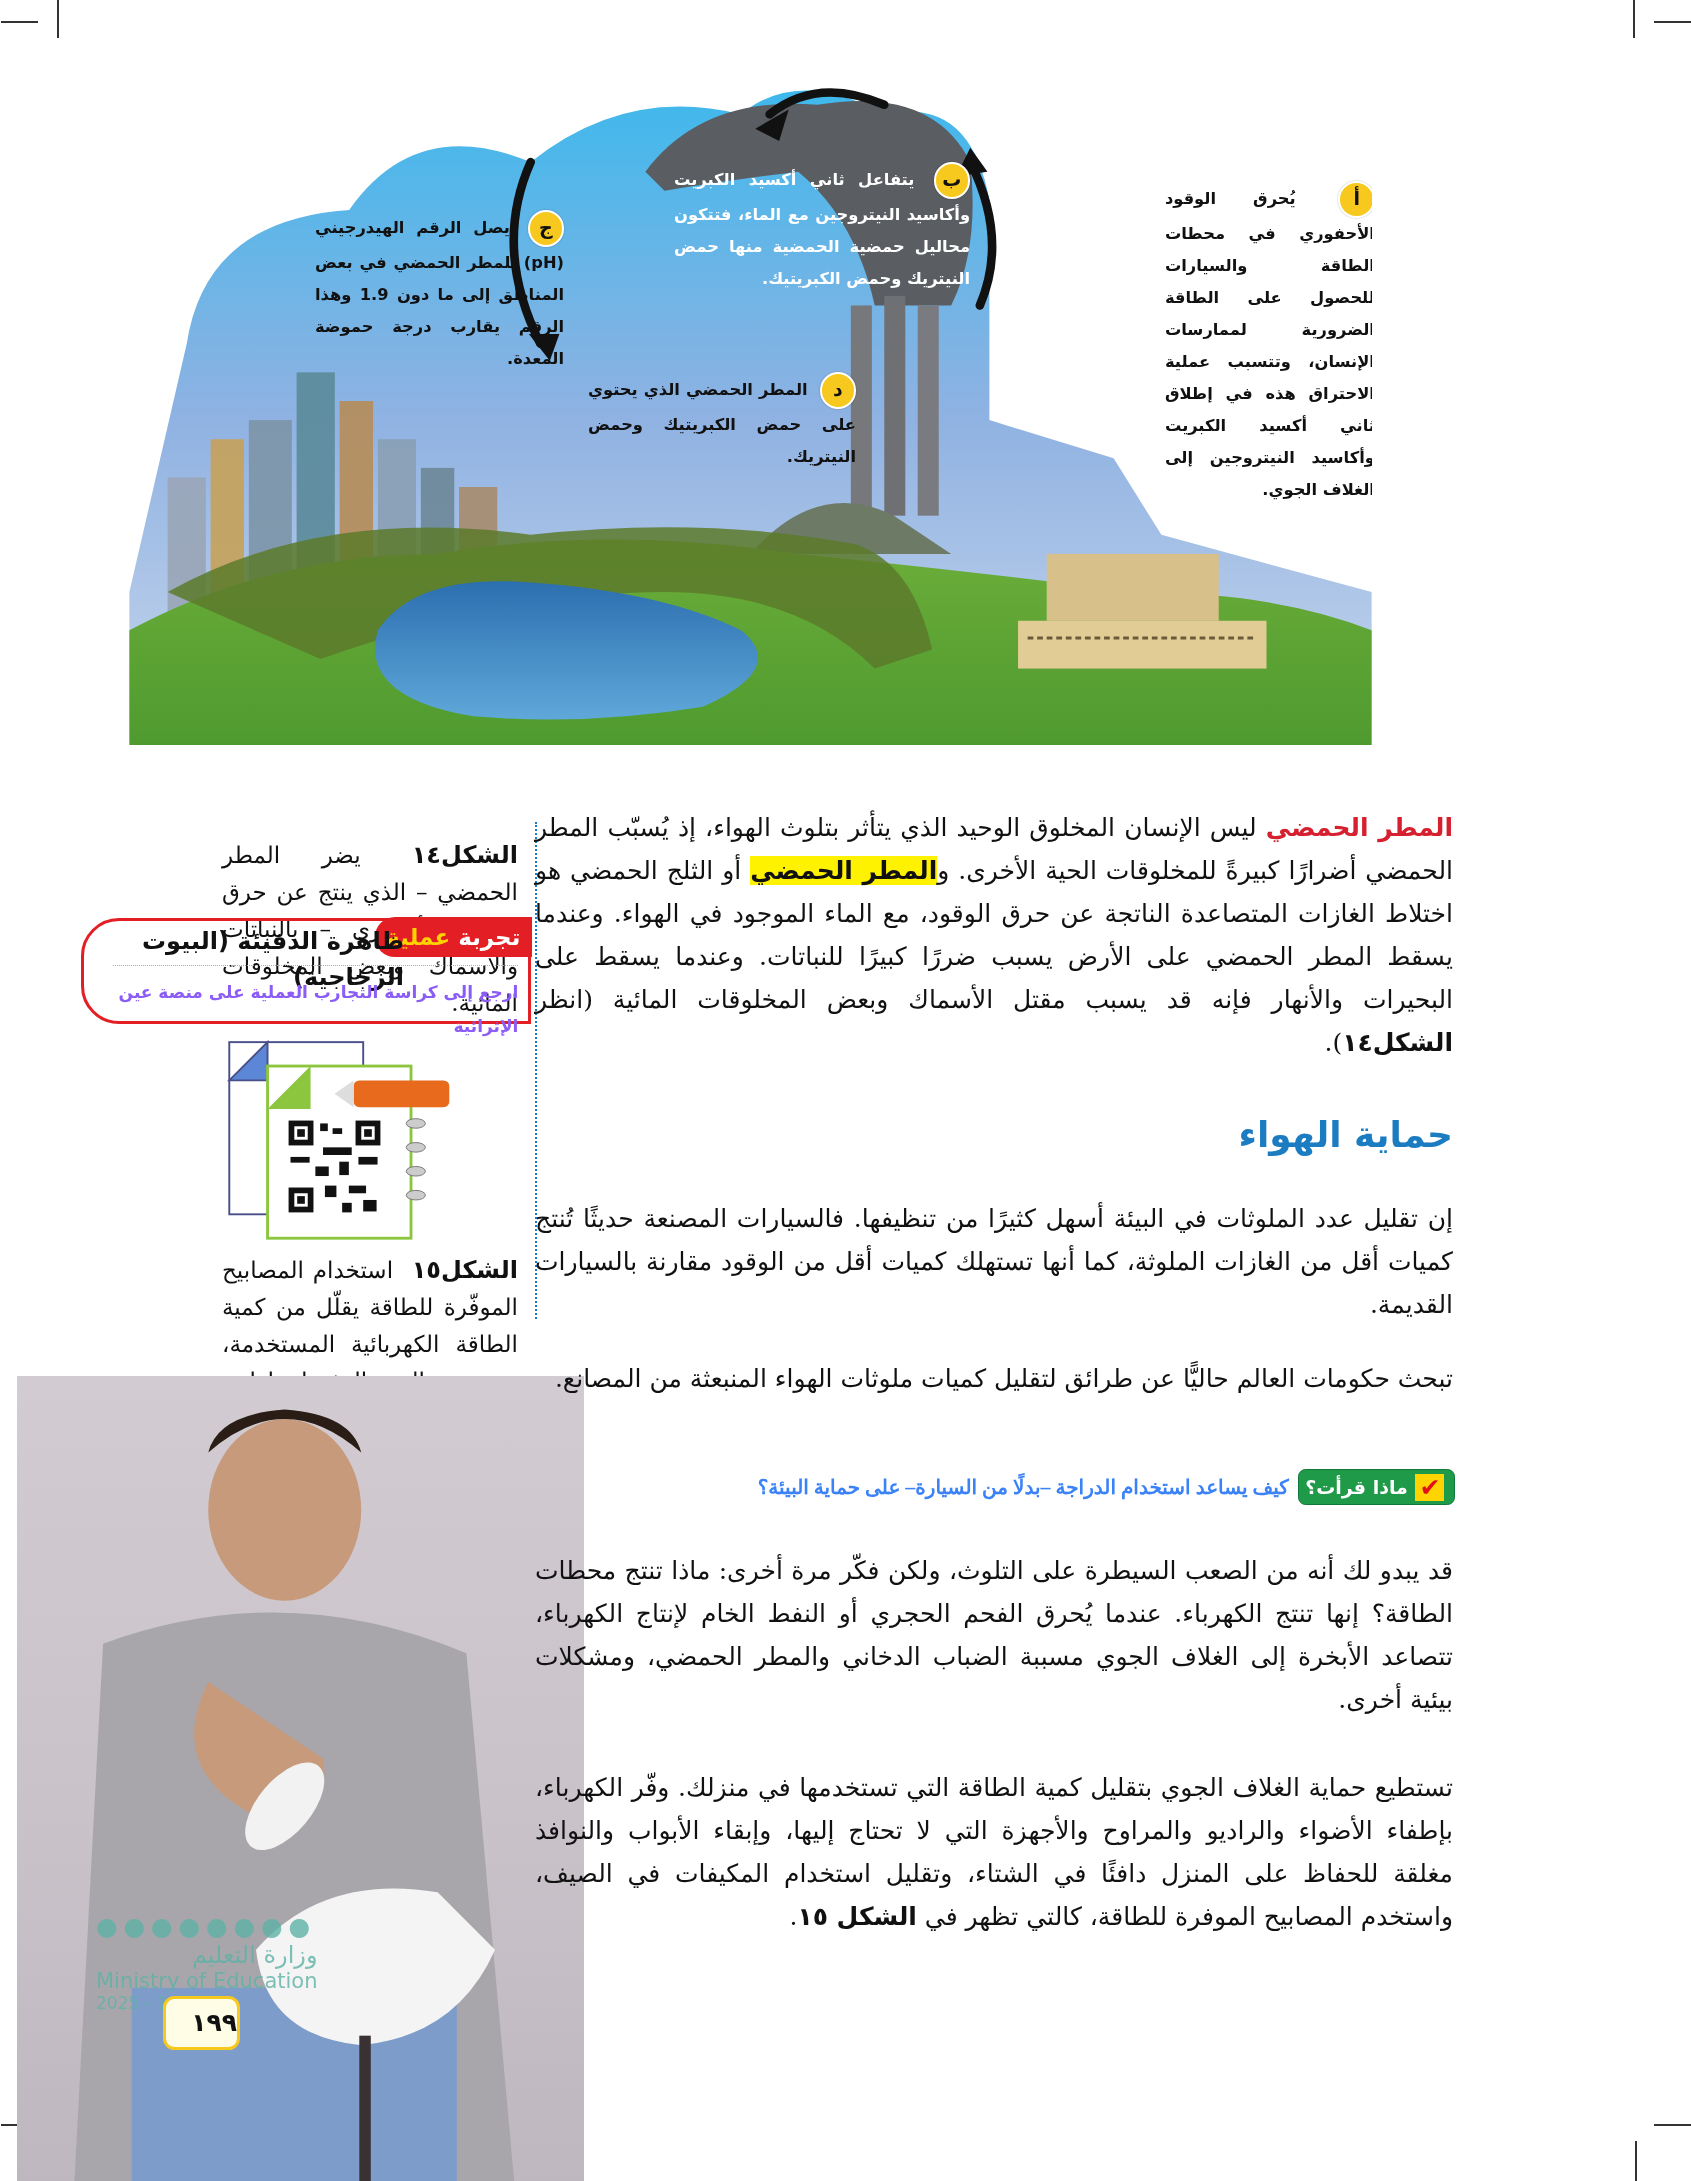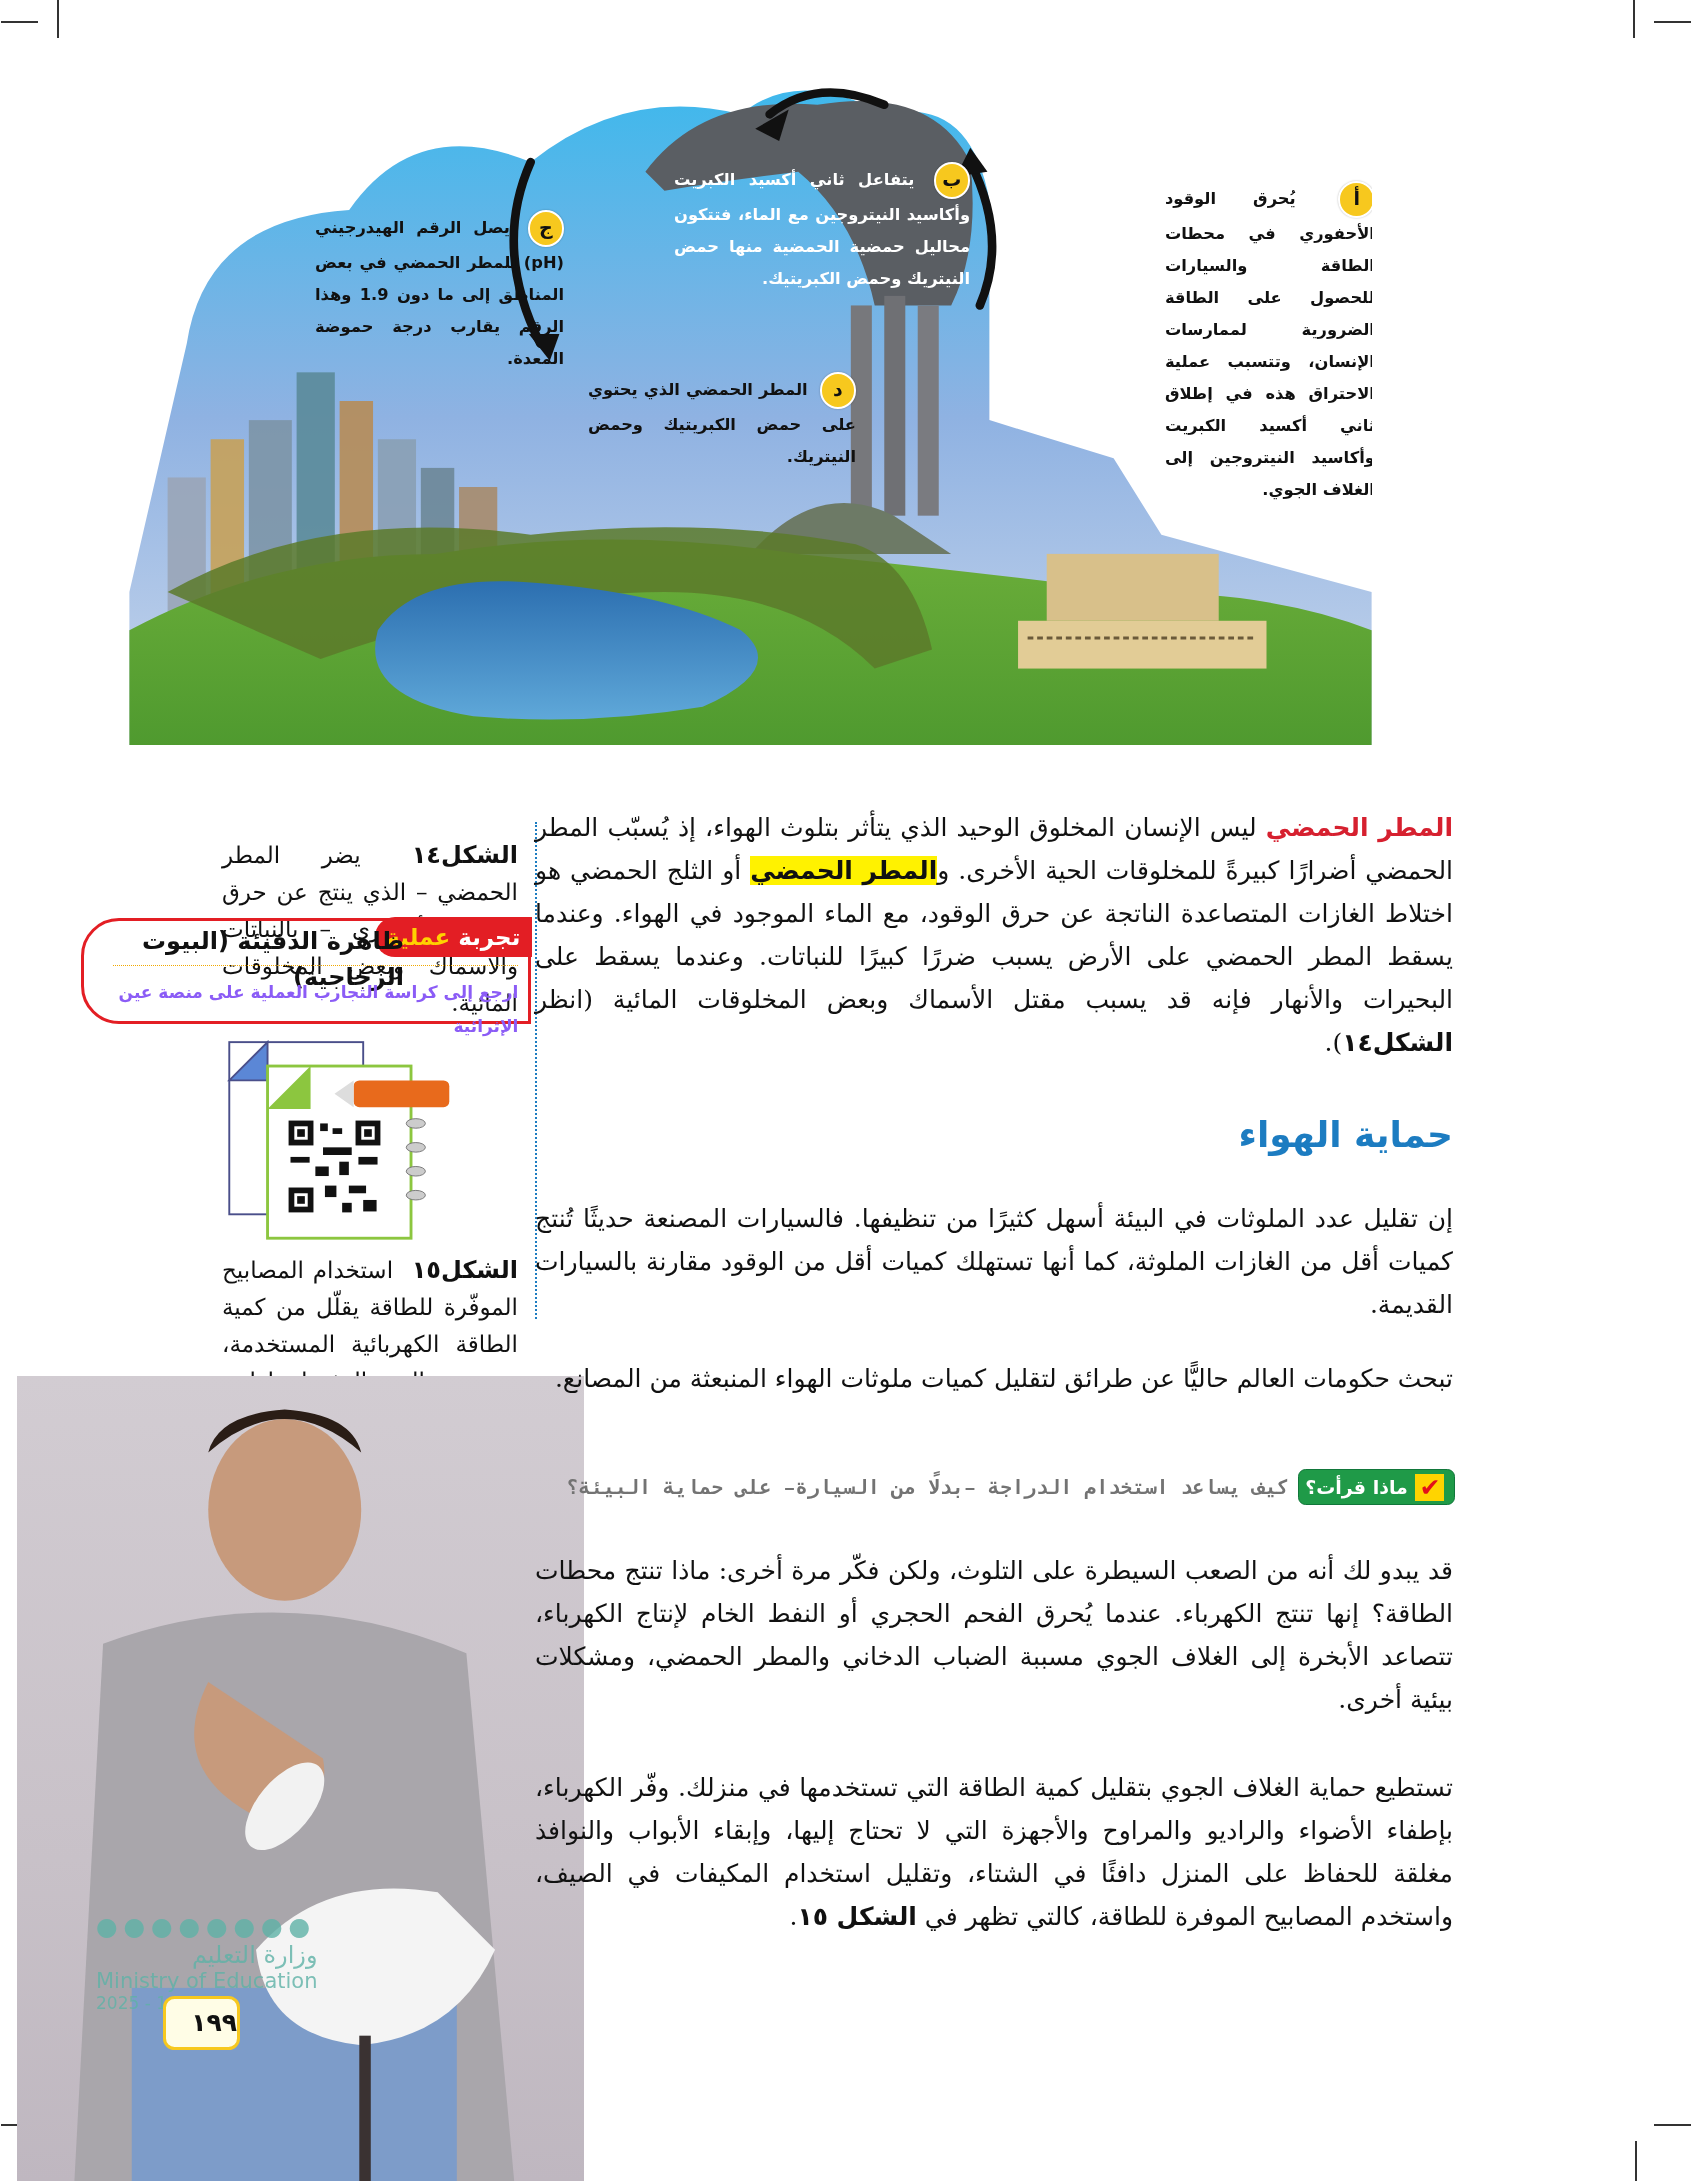--- a/index.html
+++ b/index.html
@@ -33,21 +33,21 @@
   #lab-title { position:absolute; right:124px; top:1.9px; font-size:24px; font-weight:bold; color:#111; line-height:36px;}
   #lab-wave { position:absolute; left:29px; right:9.6px; top:44px; border-top:1.9px dotted #f2a900; }
   #lab-note { position:absolute; right:9.6px; top:54px; font-size:17px; font-weight:bold; color:#8b5cf6; line-height:34px; }
   #qr-art { position:absolute; left:210px; top:1023px; width:249px; height:220px; }
   
   #photo { position:absolute; left:17px; top:1376px; width:567px; height:805px; background:linear-gradient(180deg,#d2ccd2 0%,#c8c1c8 60%,#bfb7c0 100%); overflow:hidden; }
   
   #wdyr { position:absolute; right:237px; top:1467px; height:40px; display:flex; align-items:center; gap:9.6px; }
   #wdyr-badge { display:flex; align-items:center; background:#1f9a48; color:#fff; border-radius:7.6px; height:34px; padding:0 9.6px 0 5.7px; font-weight:bold; font-size:19px; border:1.9px solid #11773a;}
   #wdyr-check { width:29px; height:27px; background:#ffd400; color:#e3101a; font-size:25px; line-height:27px; text-align:center; margin-left:7.6px; font-weight:bold;}
-  #wdyr-q { font-family:Liberation Mono, monospace; font-weight:bold; font-size:20px; color:#737373; }
+  #wdyr-q { font-family:Liberation Serif, serif; font-weight:bold; font-size:20px; color:#3b82f6; }
   #page-num { position:absolute; left:163px; top:1996px; width:71px; height:48px; background:#fffde6; border:3.8px solid #f7c81e; border-radius:11.5px; font-weight:bold; font-size:25px; line-height:48px; text-align:right; color:#111; direction:ltr;}
   #moe { position:absolute; left:96px; top:1912px; color:#5fb2a7; opacity:.8; direction:ltr; }
   #moe .ar { font-size:24px; }
   #moe .en { font-size:21px; }
   #moe .yr { font-size:17px; }
 </style>
 </head>
 <body>
 
 <div class="crop" style="left:0;top:21px;width:38px;height:1.9px"></div>

